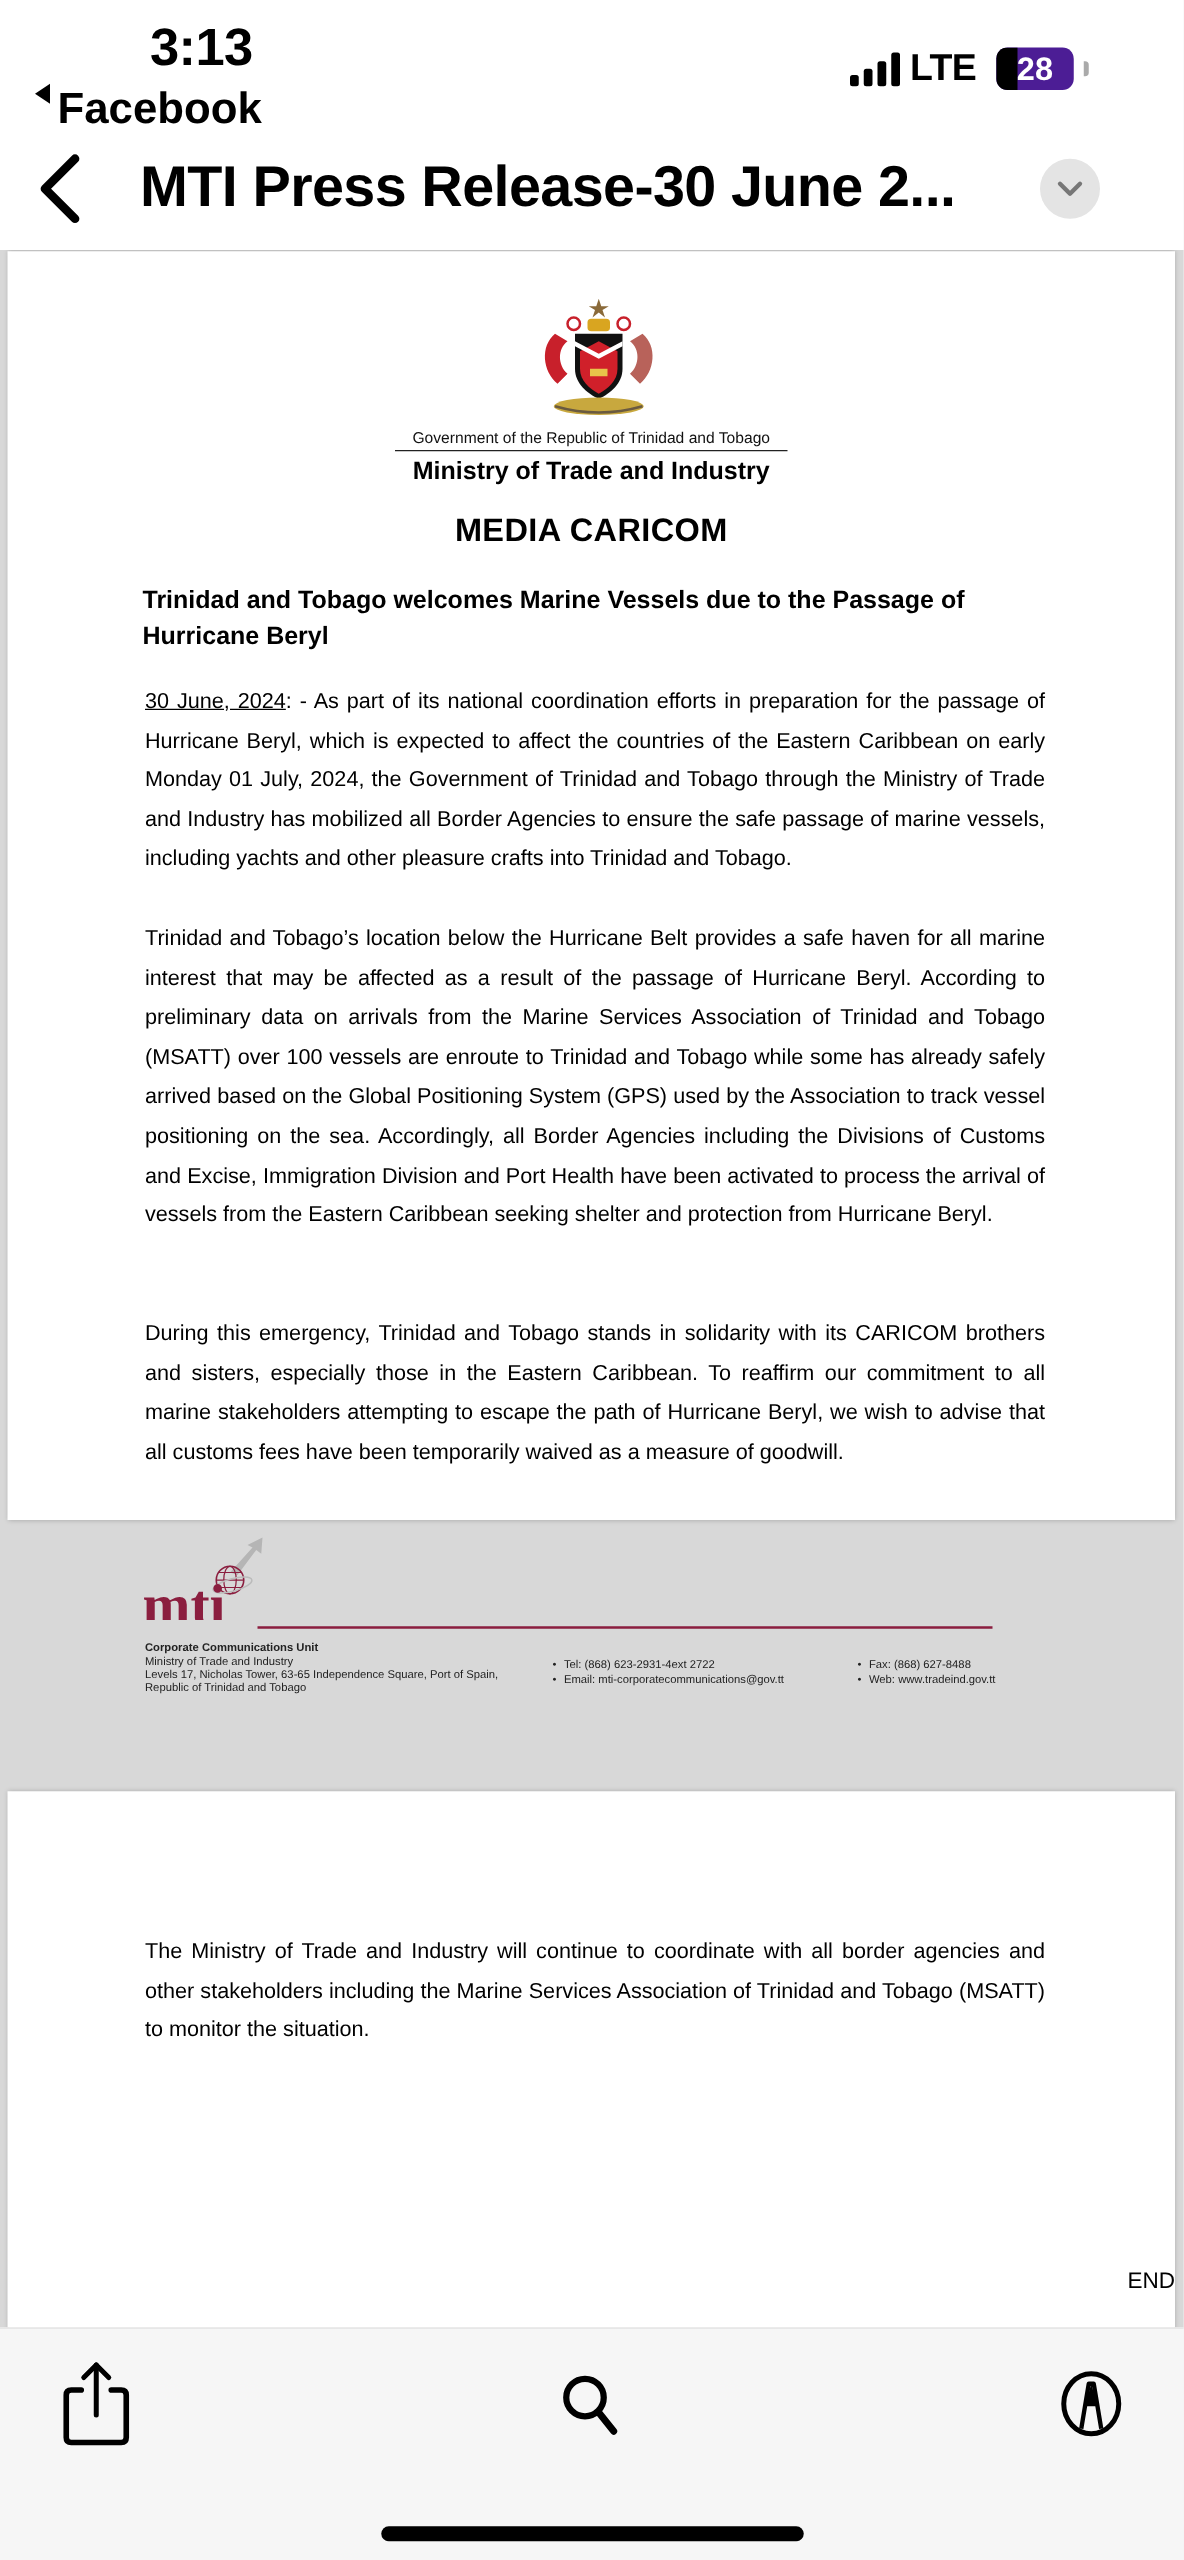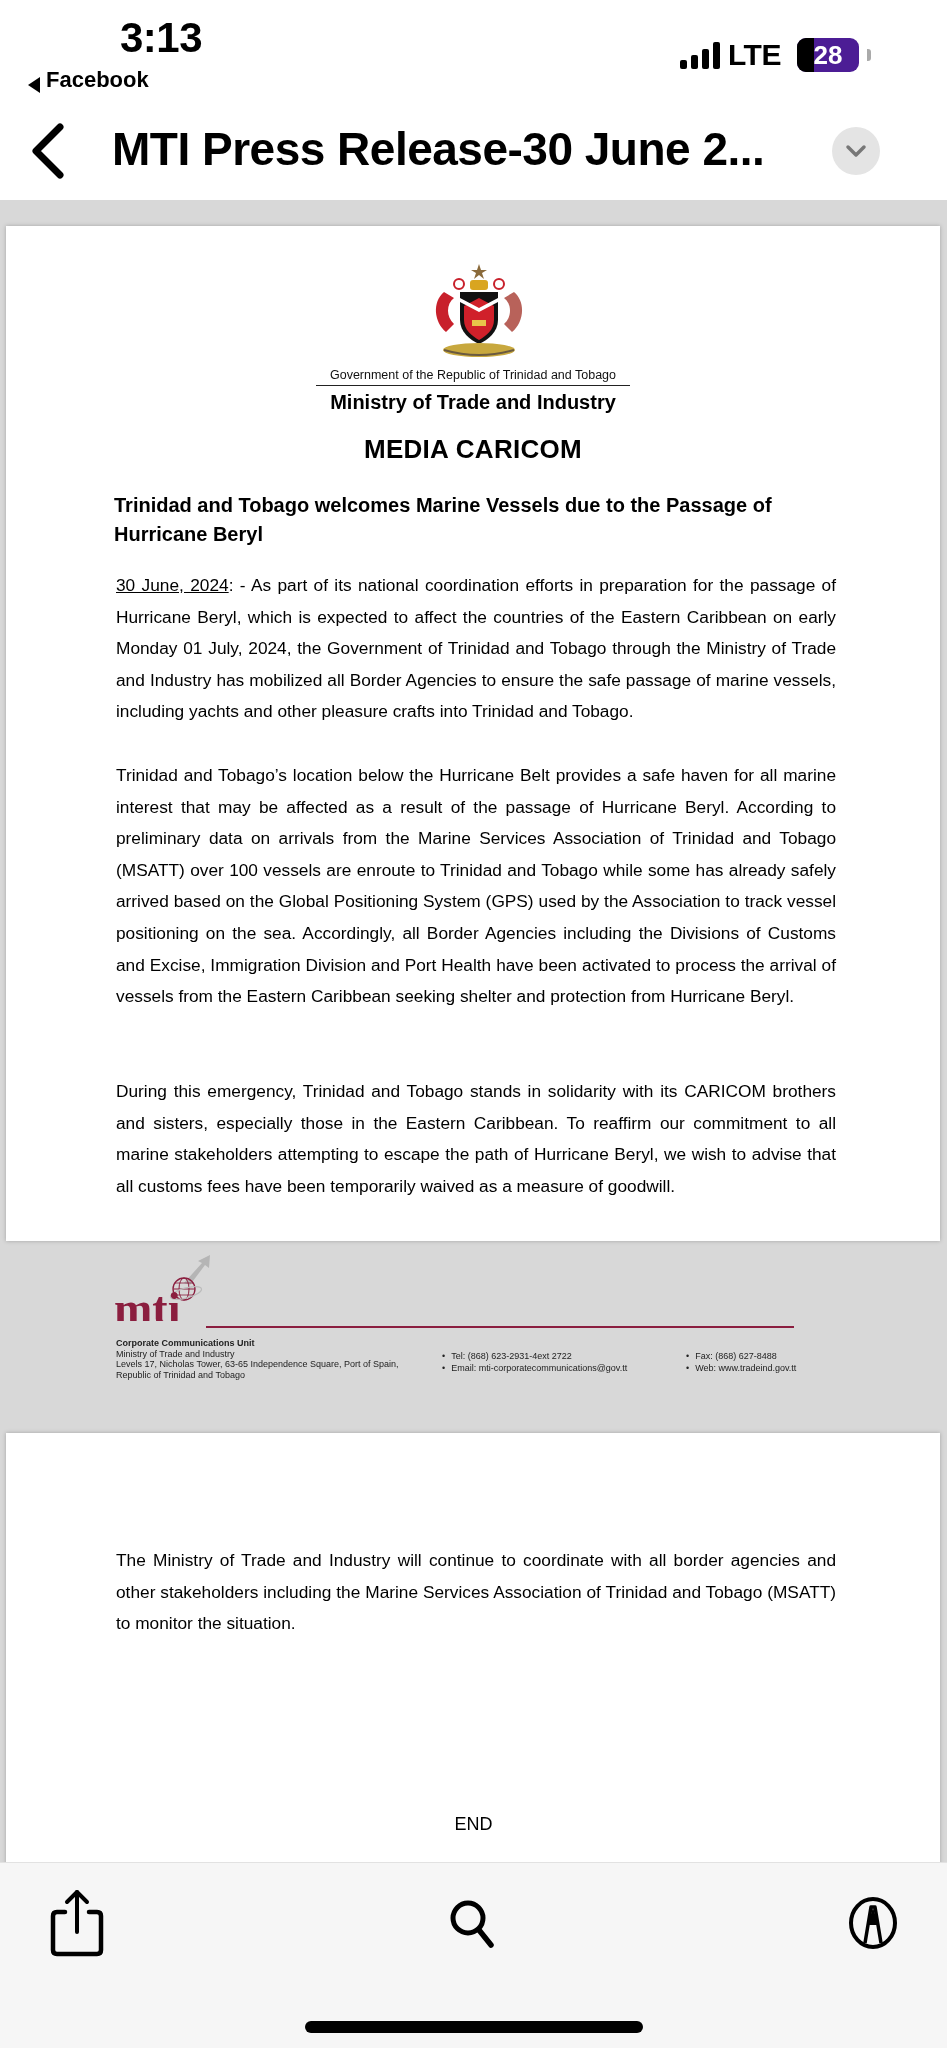--- a/index.html
+++ b/index.html
@@ -2,41 +2,41 @@
 <html><head>
 <meta charset="utf-8">
 <style>
   * { box-sizing: border-box; margin: 0; padding: 0; }
   html, body { width: 947px; height: 2048px; overflow: hidden; background: #f6f6f6; }
   body { position: relative; font-family: "Liberation Sans", sans-serif; color: #000; }
 
   
   .status-bar { position: absolute; left: 0; top: 0; width: 947px; height: 100px; background: #fff; }
   .time { position: absolute; left: 120px; top: 14px; font-size: 42px; font-weight: bold; letter-spacing: -0.5px; }
-  .back-app { position: absolute; left: 28px; top: 67px; font-size: 22px; font-weight: bold; display: flex; align-items: flex-end; gap: 6px; }
+  .back-app { position: absolute; left: 28px; top: 67px; font-size: 35px; font-weight: bold; display: flex; align-items: flex-start; gap: 6px; }
   .back-app .tri { width: 0; height: 0; border-top: 8px solid transparent; border-bottom: 8px solid transparent; border-right: 12px solid #000; }
   .status-right { position: absolute; left: 680px; top: 38px; display: flex; align-items: center; gap: 8px; }
   .signal { display: flex; align-items: flex-end; gap: 4px; height: 28px; }
   .signal span { width: 7px; background: #000; border-radius: 2px; display: block; }
   .lte { font-size: 30px; font-weight: bold; letter-spacing: -0.5px; }
   .battery { position: relative; width: 62px; height: 34px; border-radius: 9px; background: #4c1d95; overflow: hidden; margin-left: 8px; padding-left: 16px; }
   .battery .fill { position: absolute; left: 0; top: 0; bottom: 0; width: 17px; background: #000; }
   .battery .pct { position: absolute; left: 0; right: 0; top: 0; bottom: 0; text-align: center; font-size: 26px; line-height: 34px; font-weight: bold; color: #fff; }
   .battery-tip { width: 4px; height: 12px; background: #aaa; border-radius: 0 3px 3px 0; }
 
   
   .nav-header { position: absolute; left: 0; top: 100px; width: 947px; height: 100px; background: #fff; }
   .nav-back { position: absolute; left: 28px; top: 22px; width: 40px; height: 58px; }
   .nav-title { position: absolute; left: 112px; top: 22px; font-size: 46px; font-weight: bold; white-space: nowrap; letter-spacing: -0.5px; }
   .nav-chevron-btn { position: absolute; left: 832px; top: 27px; width: 48px; height: 48px; border-radius: 50%; background: #e4e4e4; display: flex; align-items: center; justify-content: center; }
 
   
   .viewer { position: absolute; left: 0; top: 200px; width: 947px; height: 1662px; background: #d8d8d8; overflow: hidden; }
   .page { position: absolute; left: 6px; width: 934px; background: #fff; box-shadow: 0 0 4px rgba(0,0,0,0.25); }
-  .page1 { top: 26px; height: 1015px; }
+  .page1 { top: 1px; height: 1015px; }
   .page2 { top: 1233px; height: 460px; }
 
   .coat { position: absolute; left: 418px; top: 36px; width: 110px; height: 100px; }
   .gov-line { position: absolute; left: 310px; top: 142px; width: 314px; text-align: center; font-size: 12.5px; color: #111; padding-bottom: 3px; border-bottom: 1.5px solid #222; }
   .ministry { position: absolute; left: 0; right: 0; top: 165px; text-align: center; font-size: 20px; font-weight: bold; }
   .media-release { position: absolute; left: 0; right: 0; top: 208px; text-align: center; font-size: 26px; font-weight: bold; letter-spacing: 0.3px; }
   .headline { position: absolute; left: 108px; width: 720px; top: 265px; text-align: left; font-size: 20px; font-weight: bold; line-height: 29px; }
 
   .para { position: absolute; left: 110px; width: 720px; font-size: 17.3px; line-height: 31.6px; text-align: justify; color: #000000; }
   .p1 { top: 344px; }
@@ -47,21 +47,21 @@
   .mti-logo { position: absolute; left: 108px; top: 1025px; width: 120px; height: 70px; }
   .mti-line { position: absolute; left: 200px; top: 1100px; width: 588px; height: 1.5px; background: #8b1e3f; }
   .footer-left { position: absolute; left: 110px; top: 1112px; font-size: 9px; line-height: 10.5px; color: #222; }
   .footer-left .unit { font-weight: bold; }
   .footer-mid { position: absolute; left: 436px; top: 1124px; font-size: 9px; line-height: 12px; color: #222; }
   .footer-right { position: absolute; left: 680px; top: 1124px; font-size: 9px; line-height: 12px; color: #222; }
   .footer-mid div::before, .footer-right div::before { content: "•"; margin-right: 6px; }
 
   .p4 { top: 112px; }
   .p5 { top: 240px; }
-  .end { position: absolute; left: 1px; right: 0; top: 381px; text-align: center; font-size: 18px; }
+  .end { position: absolute; left: 1px; right: 0; top: 381px; text-align: right; font-size: 18px; }
 
   
   .toolbar { position: absolute; left: 0; top: 1862px; width: 947px; height: 186px; background: #f6f6f6; border-top: 1px solid #e2e2e2; }
   .tb-btn { position: absolute; top: 20px; width: 70px; height: 80px; display: flex; align-items: center; justify-content: center; }
   .tb-share { left: 42px; }
   .tb-search { left: 438px; }
   .tb-markup { left: 838px; }
   .home-indicator { position: absolute; left: 305px; top: 158px; width: 338px; height: 12px; border-radius: 6px; background: #000; }
 </style>
 </head>

